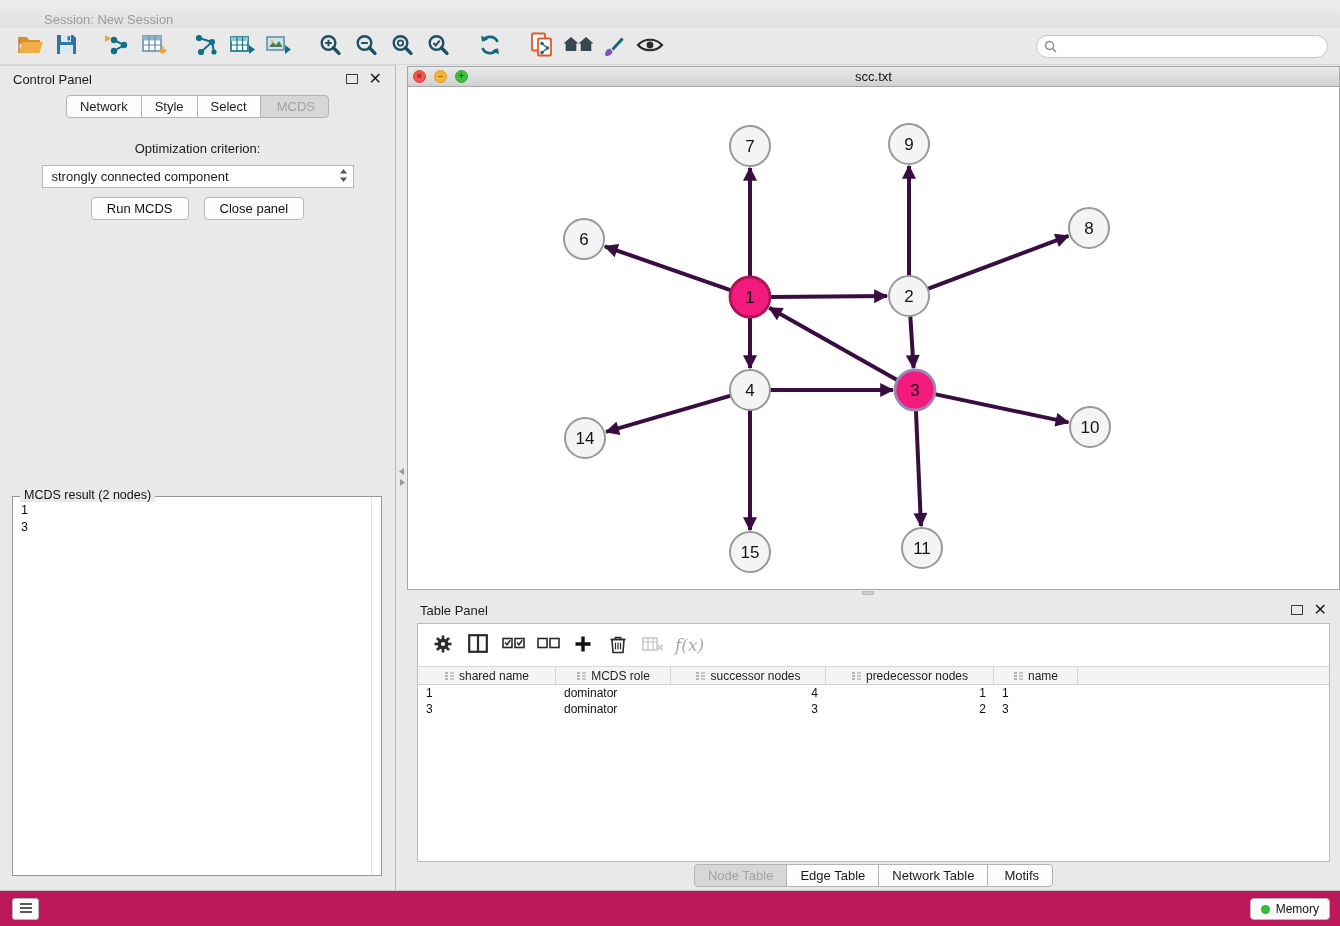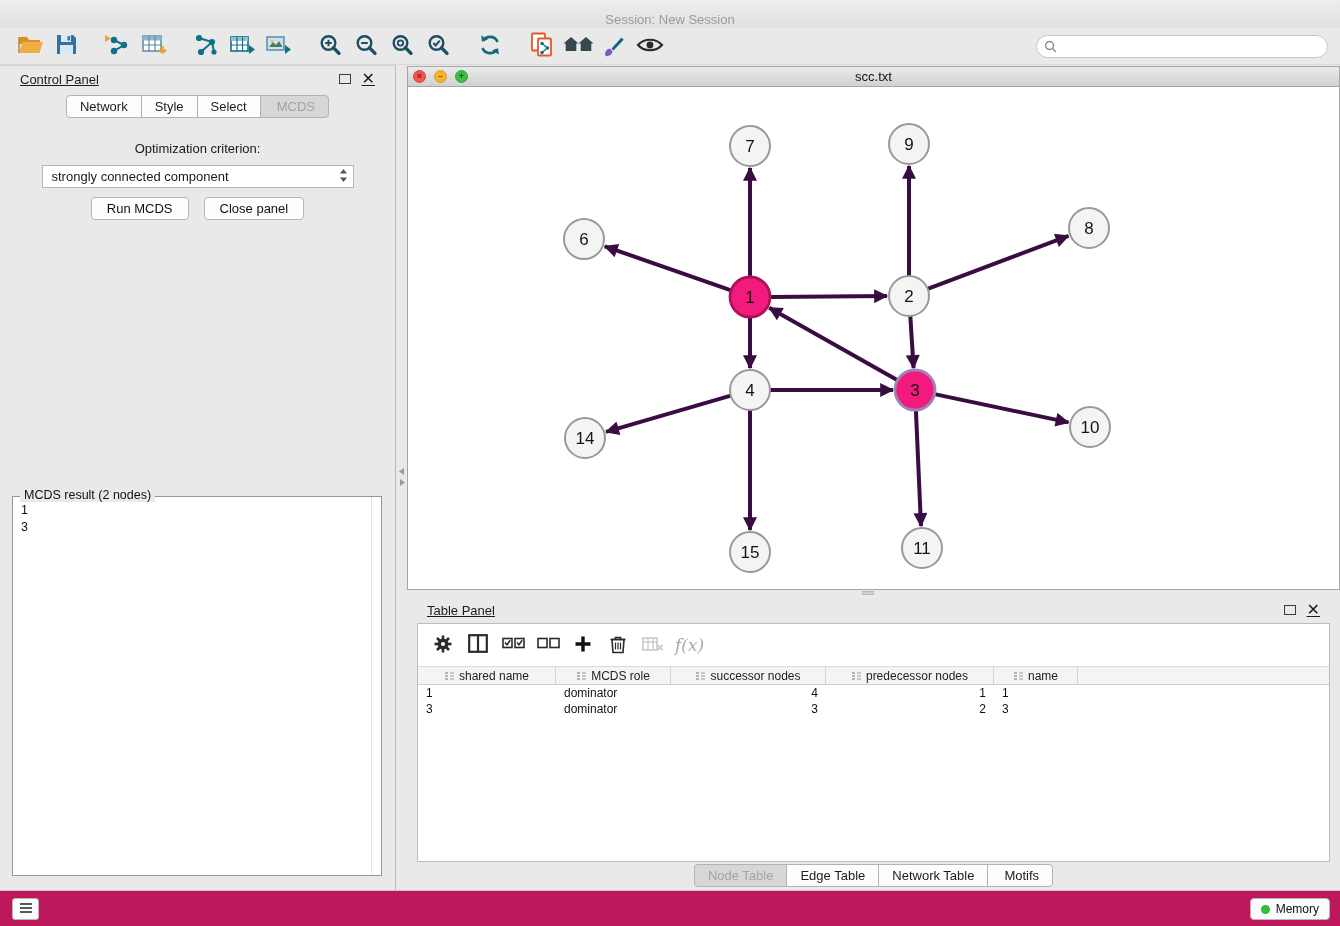--- a/index.html
+++ b/index.html
@@ -6,22 +6,22 @@
   html,body { margin:0; padding:0; }
   body {
     width:1340px; height:926px; position:relative; overflow:hidden;
     background:#e9e9e9; color:#1a1a1a;
     font-family:"Liberation Sans","DejaVu Sans",sans-serif; font-size:13px;
   }
   
   .titlebar {
     position:absolute; left:0; top:0; width:100%; height:40px;
     background:linear-gradient(#ededed,#dcdcdc); border-bottom:1px solid #c8c8c8;
-    display:flex; align-items:center; justify-content:center;
-    color:#9b9b9b; font-size:13px;
+    display:flex; align-items:center; justify-content:flex-start;
+    color:#9b9b9b; font-size:13px;padding-left:44px;
   }
   
   .toolbar {
     position:absolute; left:0; top:28px; width:100%; height:37px;
     background:#e9e9e9; border-bottom:1px solid #d8d8d8;
     display:flex; align-items:center; padding:0 12px;
   }
   .tbtn { display:flex; align-items:center; justify-content:center; width:36px; height:30px; cursor:default; }
   .tsep { width:16px; }
   .search-wrap { margin-left:auto; position:relative; }
@@ -29,21 +29,21 @@
     width:292px; height:23px; border:1px solid #c6c6c6; border-radius:12px;
     background:#fff; padding:0 8px 0 25px; font-size:12px; outline:none;
     font-family:"Liberation Sans","DejaVu Sans",sans-serif;
   }
   .search-glyph { position:absolute; left:8px; top:5px; }
   
   .control-panel {
     position:absolute; left:0; top:65px; width:396px; bottom:36px;
     background:#e9e9e9; border-right:1px solid #b9b9b9; border-top:1px solid #d2d2d2;
   }
-  .panel-header { height:26px; display:flex; align-items:center; padding:0 20px; font-size:13px; color:#1c1c1c;text-decoration:underline; }
+  .panel-header { height:26px; display:flex; align-items:center; padding:0 13px; font-size:13px; color:#1c1c1c; }
   .panel-header .spacer { flex:1; }
   .float-btn { width:12px; height:10px; border:1.5px solid #3c3c3c; margin-right:11px; cursor:default; }
   .close-btn { font-size:16px; font-weight:bold; color:#1c1c1c; line-height:1; cursor:default; }
   .tabs-row { display:flex; justify-content:center; margin-top:3px; }
   .seg-tab {
     border:1px solid #b3b3b3; background:#fdfdfd; padding:3px 13px; font-size:13px;
     margin-left:-1px; color:#1c1c1c; cursor:default; white-space:nowrap;
   }
   .seg-tab:first-child { border-radius:4px 0 0 4px; margin-left:0; }
   .seg-tab:last-child { border-radius:0 4px 4px 0;padding-left:16px; }

